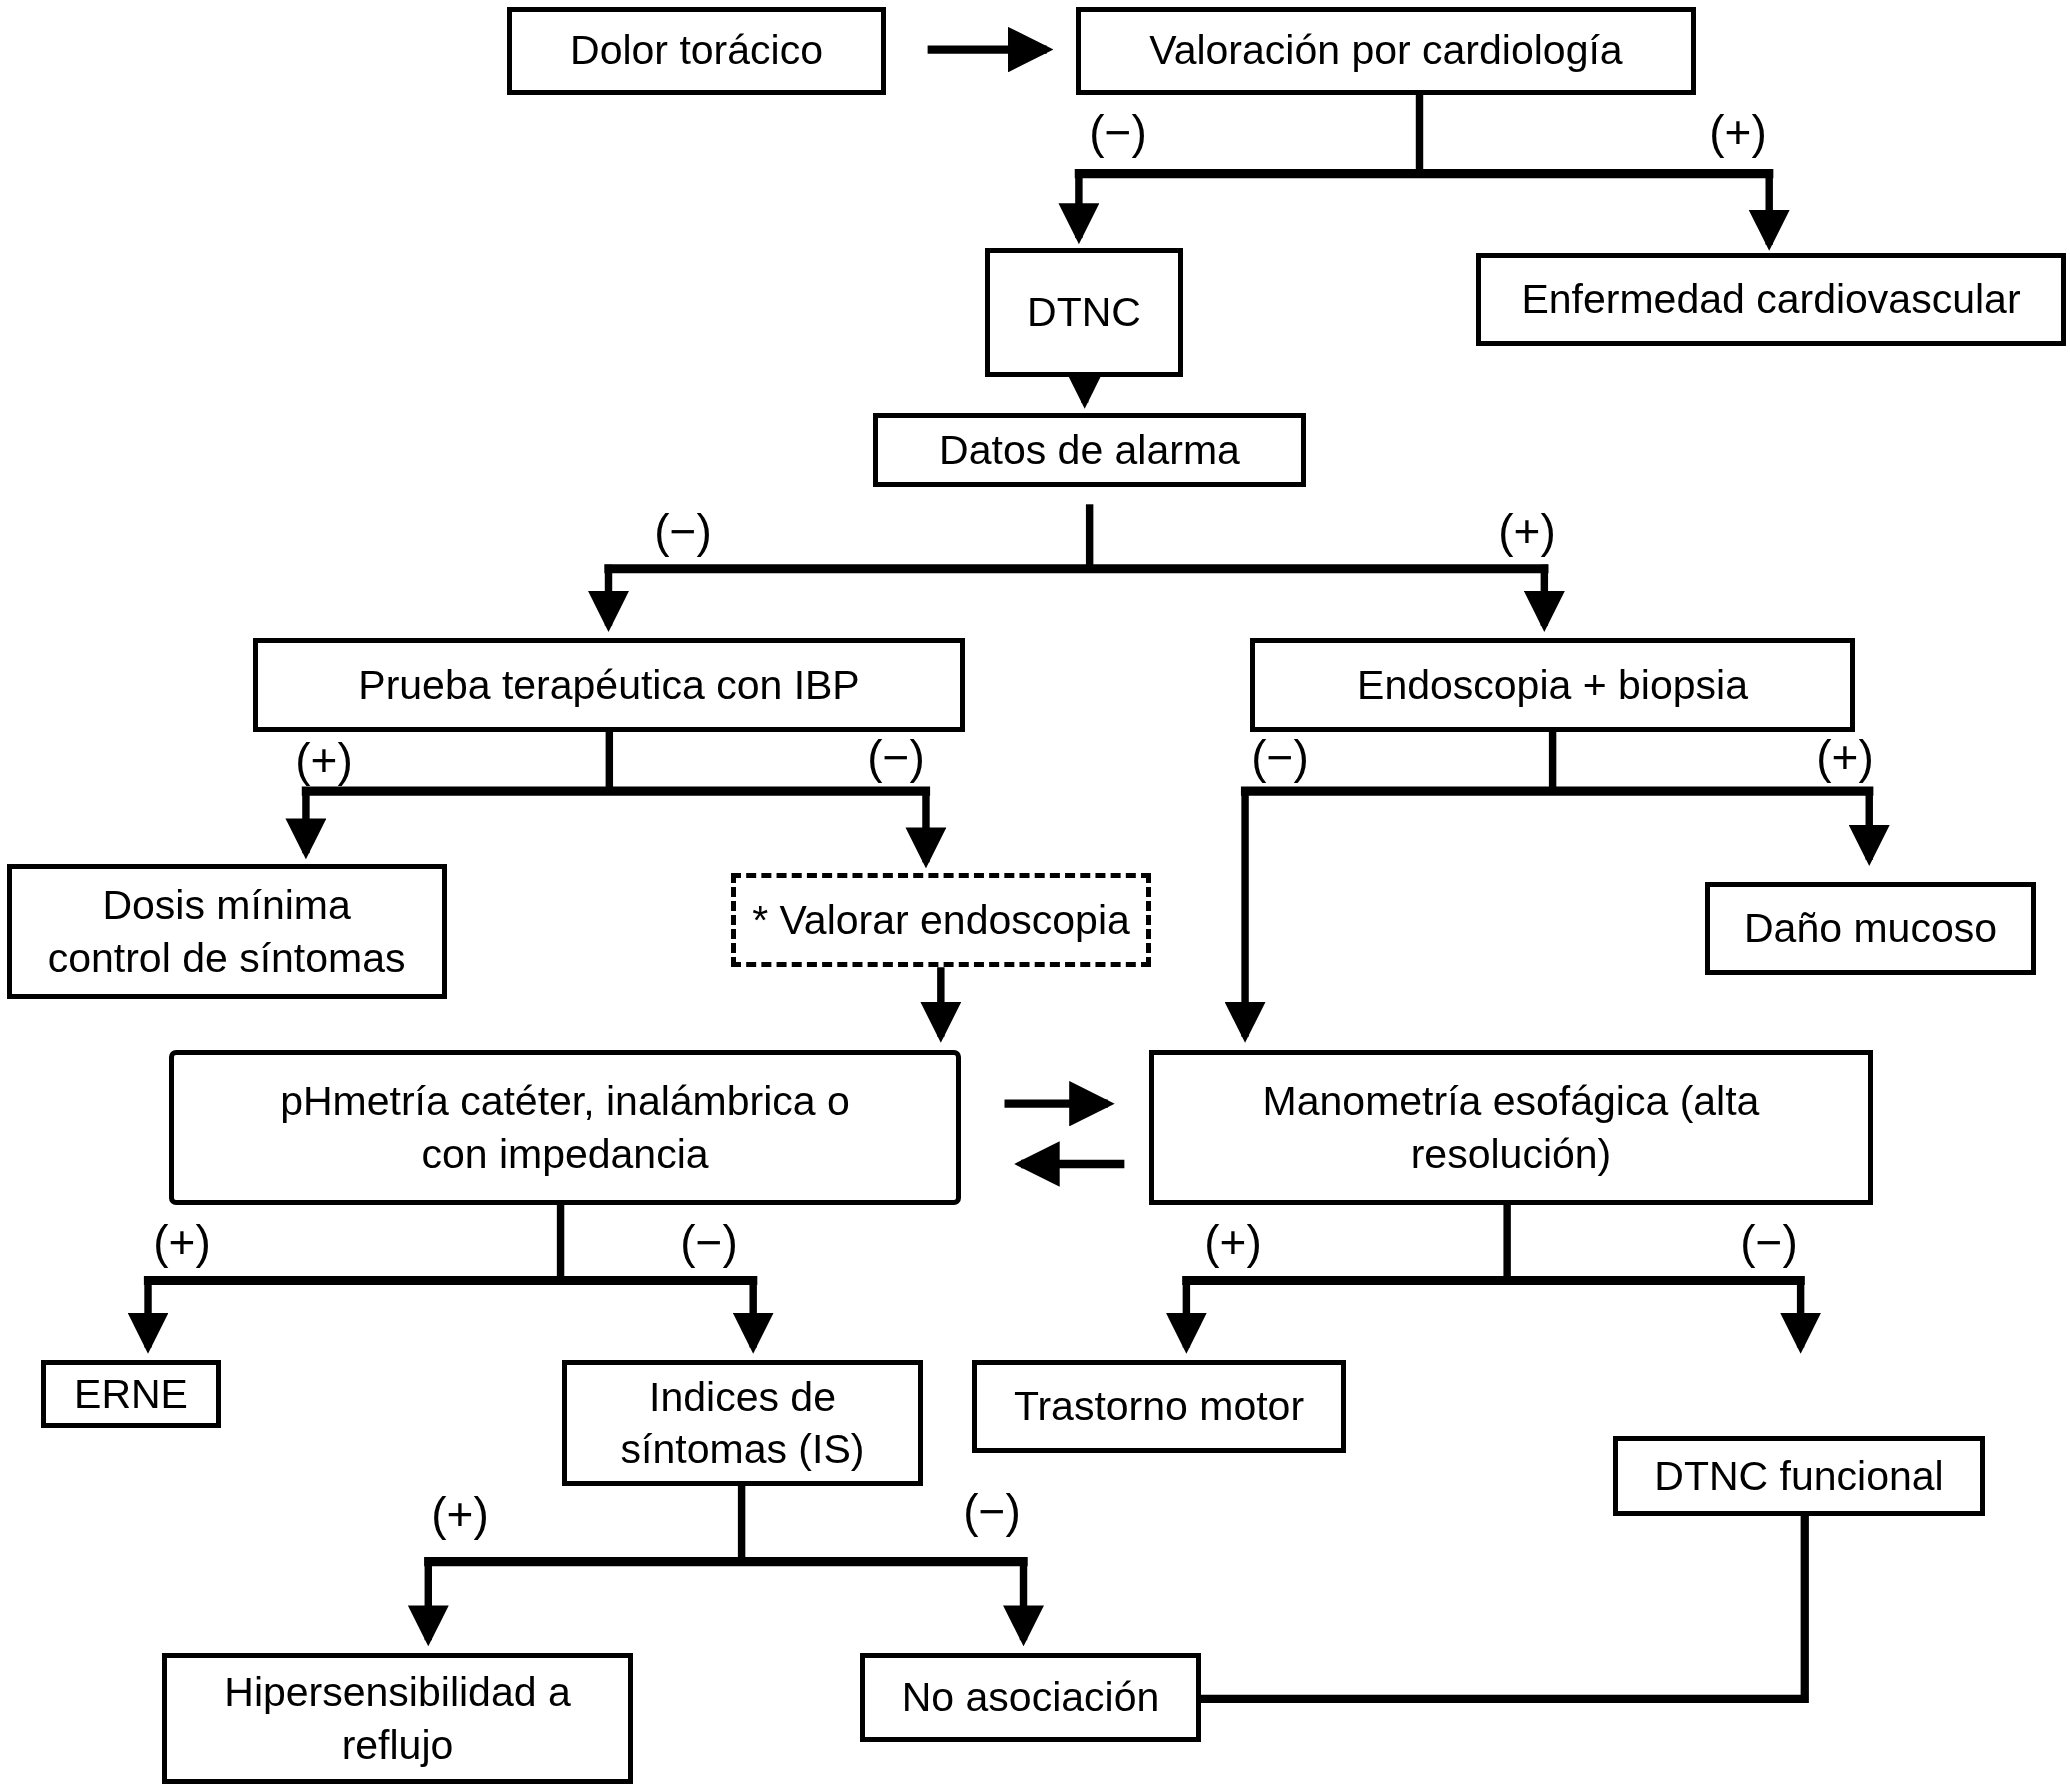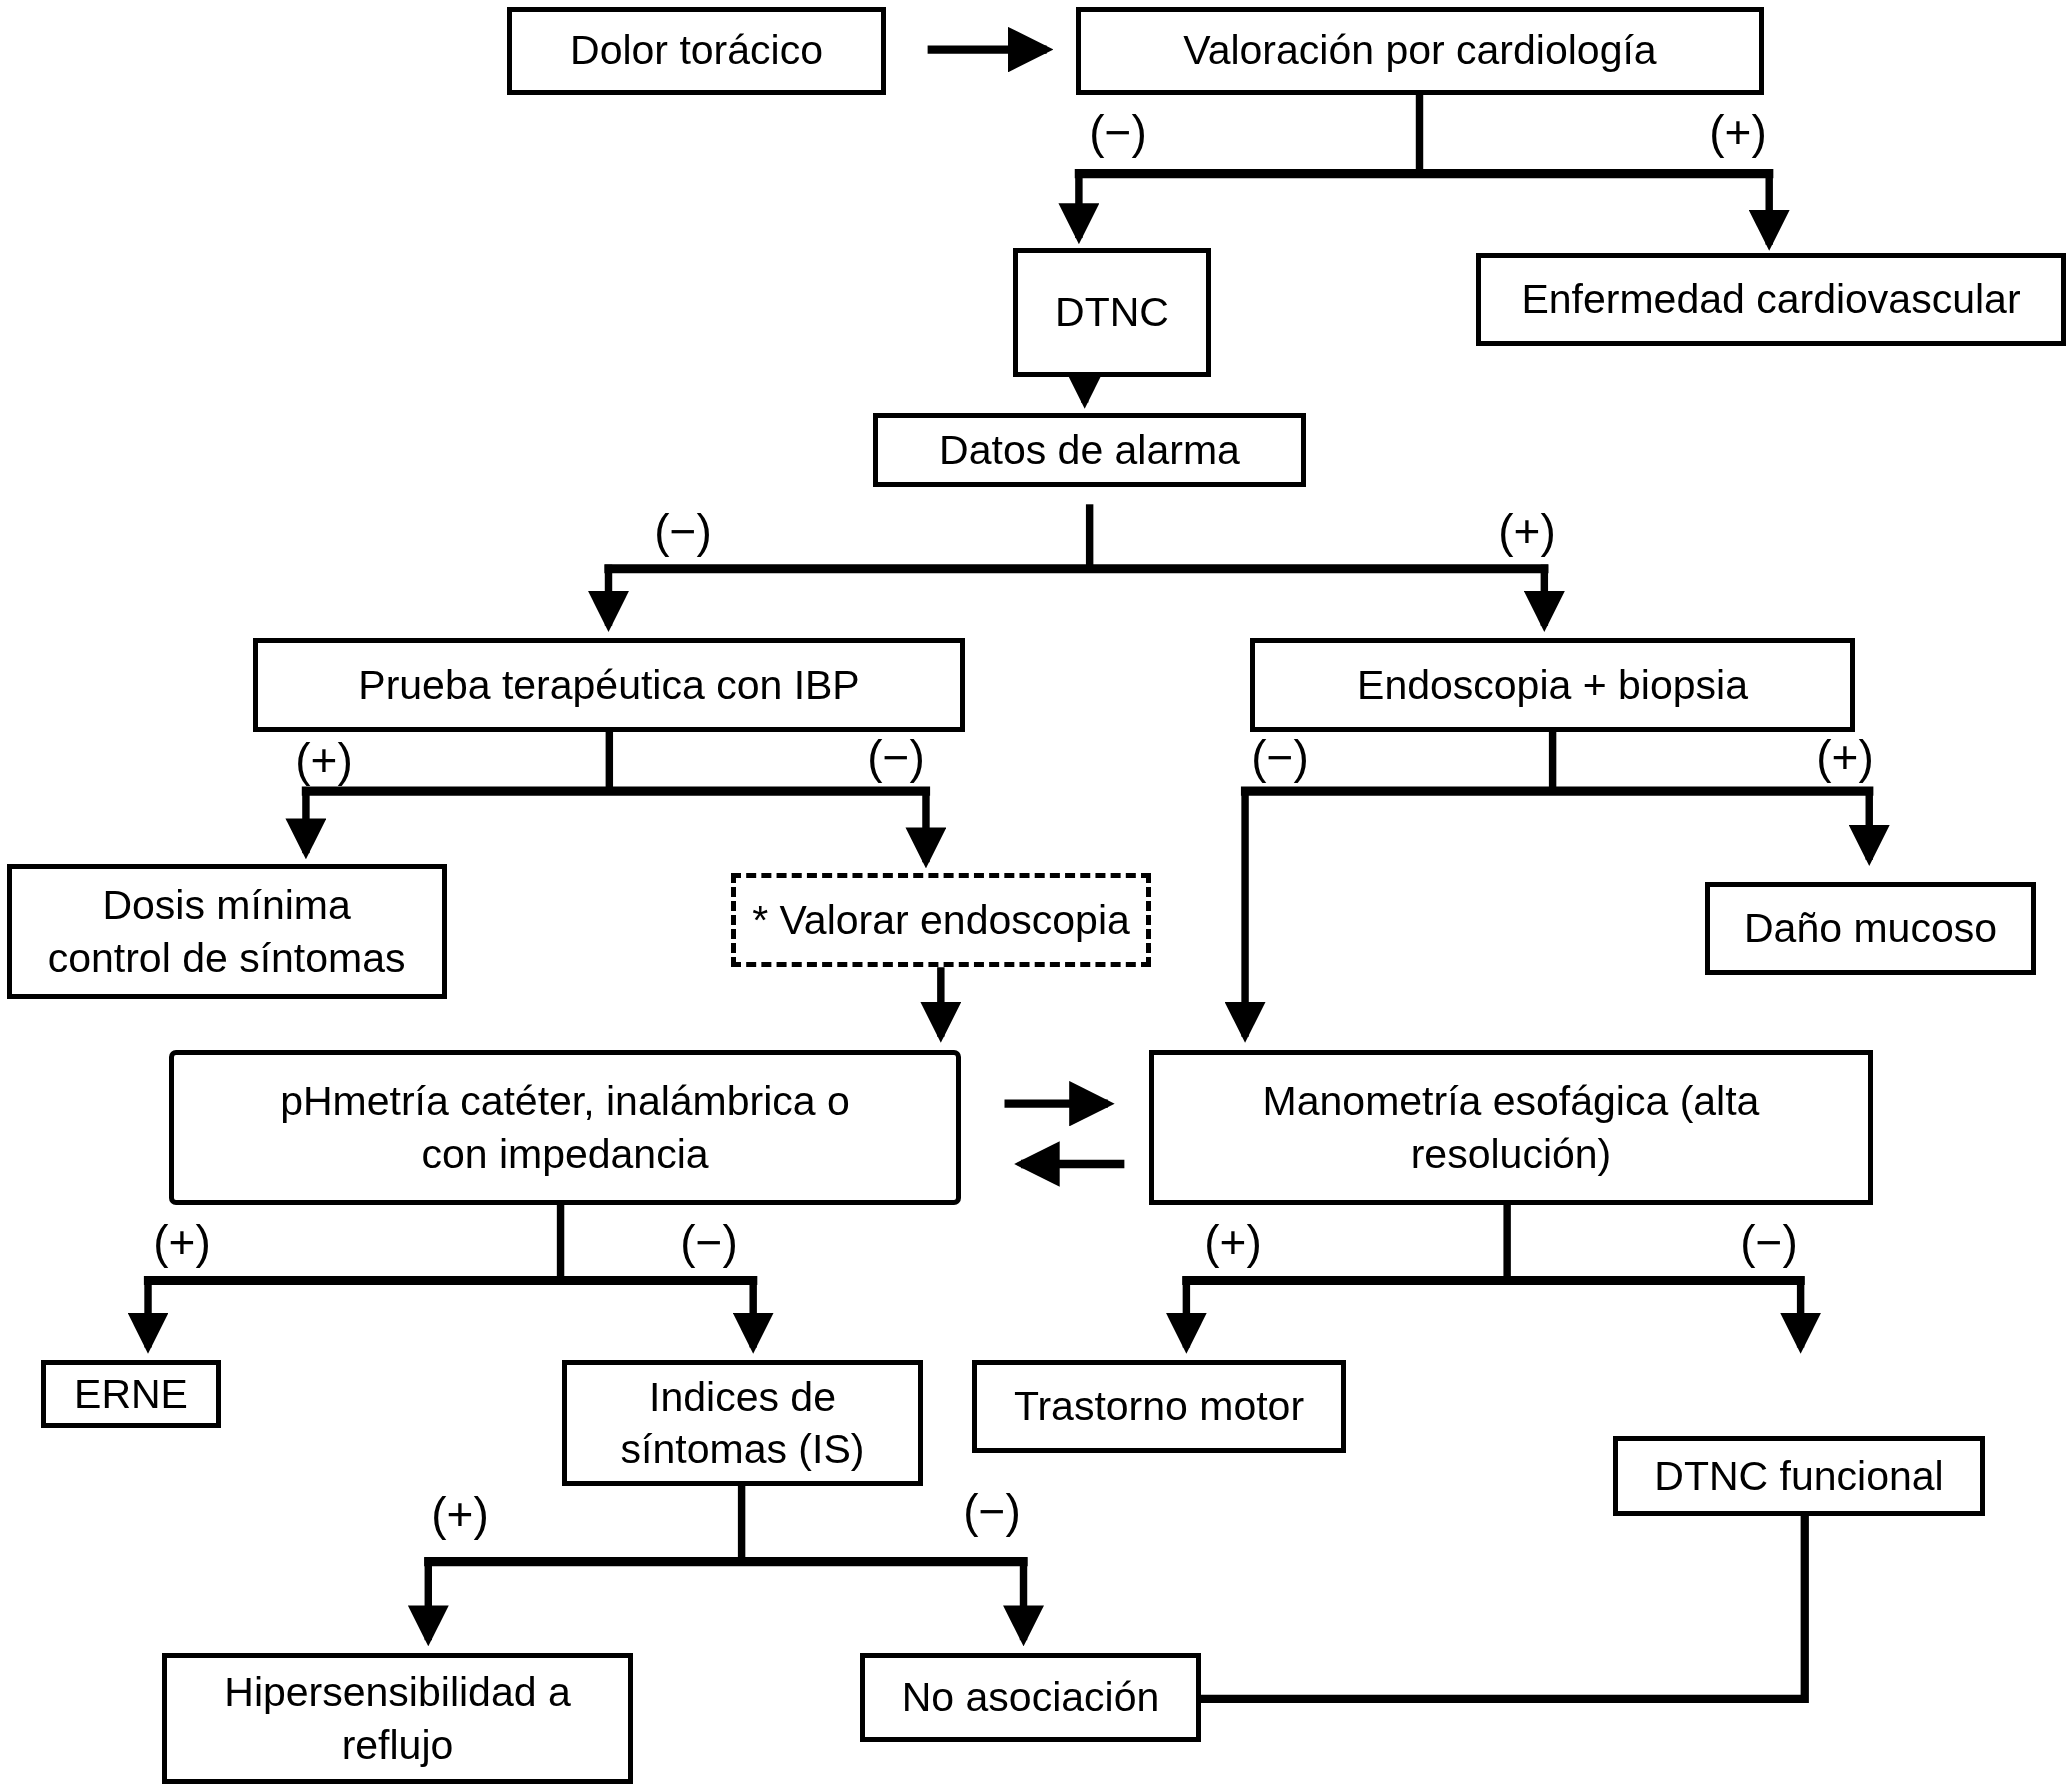--- a/index.html
+++ b/index.html
@@ -89,25 +89,25 @@
       <line x1="1238" y1="1884" x2="1238" y2="1984" stroke-width="9" marker-end="url(#ah)"></line>
 
       <path d="M1450 2055 H2183 V1774" stroke-width="10" stroke-linejoin="miter" marker-end="url(#ah)"></path>
     </g>
   </svg>
 
   <div class="node" style="left:496px;top:6.6px;width:379px;height:88px;margin-left:11px;">
     <span>Dolor torácico</span>
   </div>
 
-  <div class="node" style="left:1076px;top:6.6px;width:688px;height:88px;">
+  <div class="node" style="left:1076px;top:6.6px;width:620px;height:88px;">
     <span>Valoración por cardiología</span>
   </div>
 
-  <div class="node" style="left:985px;top:248px;width:198px;height:129px;margin-left:28px;">
+  <div class="node" style="left:985px;top:248px;width:198px;height:129px;">
     <span>DTNC</span>
   </div>
 
   <div class="node" style="left:1476px;top:253px;width:590px;height:93px;">
     <span>Enfermedad cardiovascular</span>
   </div>
 
   <div class="node" style="left:873px;top:413px;width:433px;height:74px;">
     <span>Datos de alarma</span>
   </div>

